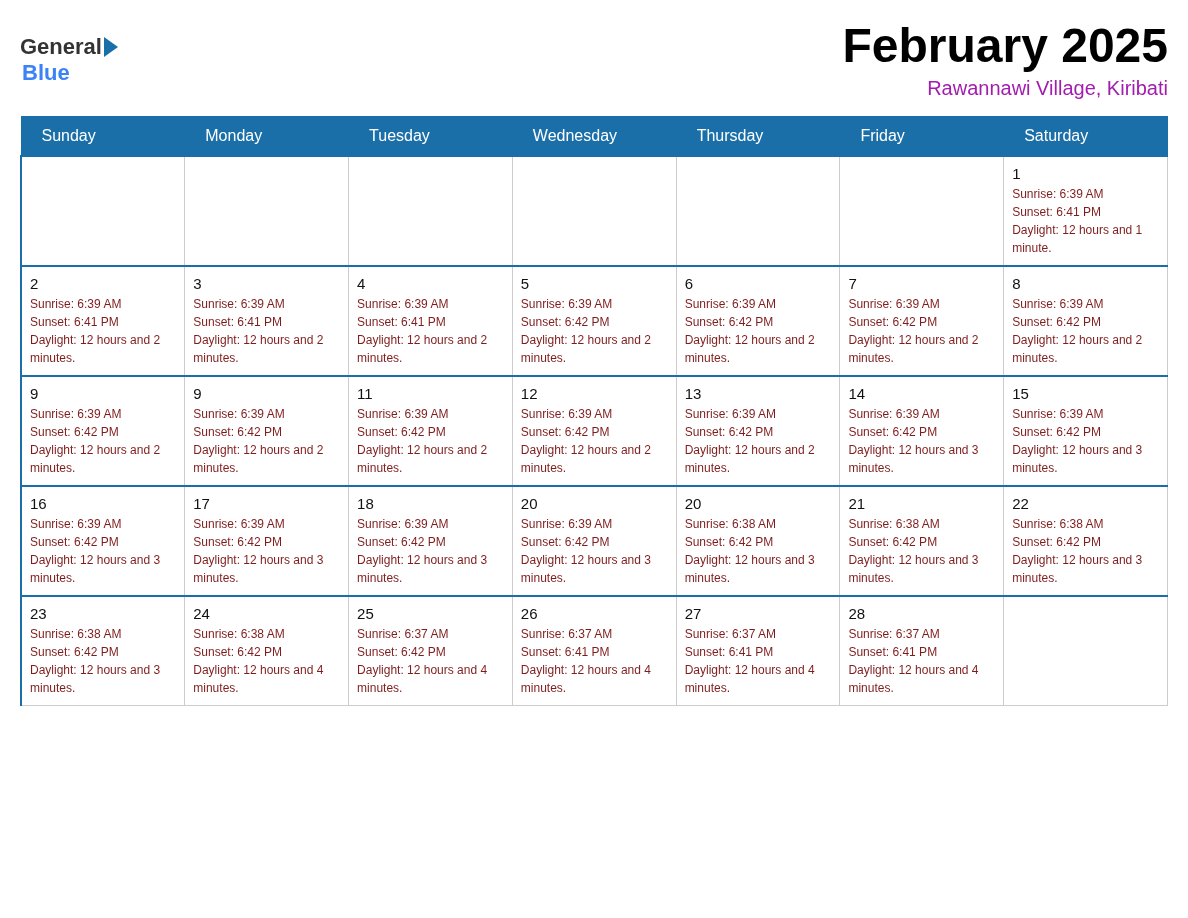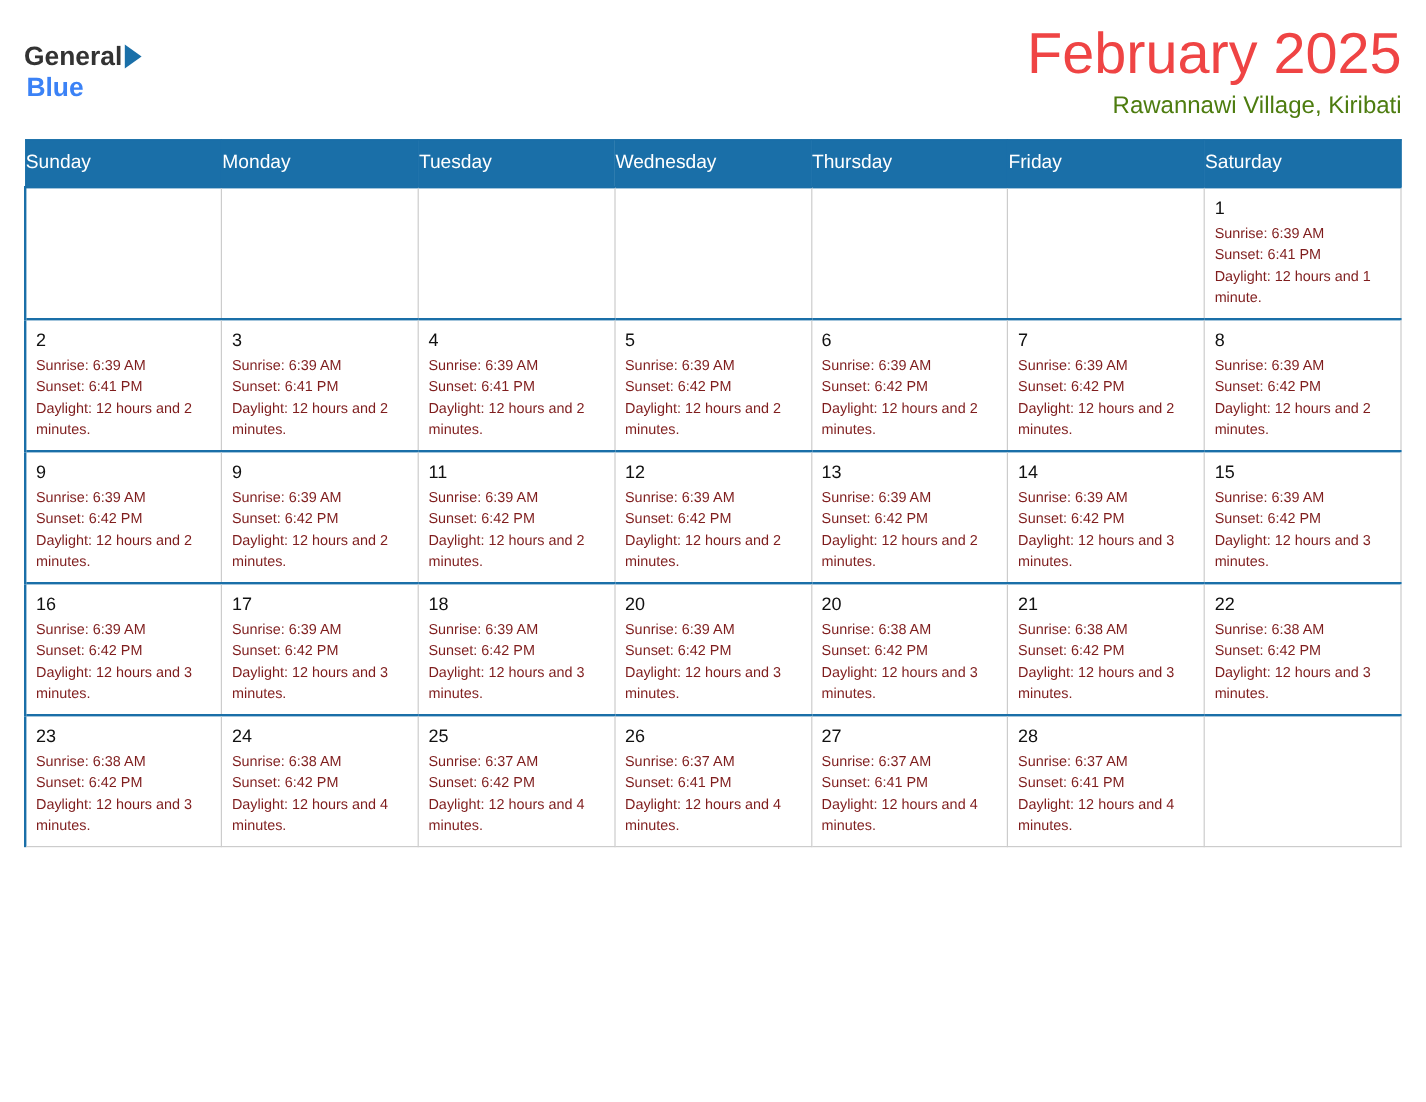--- a/index.html
+++ b/index.html
@@ -28,38 +28,38 @@
       border-top: 10px solid transparent;
       border-bottom: 10px solid transparent;
       display: inline-block;
       margin-left: 2px;
     }
     .title-section {
       text-align: right;
     }
     .calendar-title {
       font-size: 48px;
-      font-weight: normal;
-      color: #ef4444;
+      font-weight: bold;
+      color: #000000;
       line-height: 1.1;
     }
     .calendar-subtitle {
       font-size: 20px;
-      color: #4d7c0f;
+      color: #a21caf;
       margin-top: 4px;
     }
     .calendar-table {
       width: 100%;
       border-collapse: collapse;
       table-layout: fixed;
     }
     .calendar-table thead tr th {
       background-color: #1a6fa8;
       color: #fff;
-      padding: 10px 0;
+      padding: 10px 20px;
       text-align: left;
       font-size: 16px;
       font-weight: normal;
       border: 1px solid #1a6fa8;
     }
     .calendar-table tbody tr td {
       vertical-align: top;
       padding: 8px;
       border: 1px solid #ccc;
       height: 96px;

